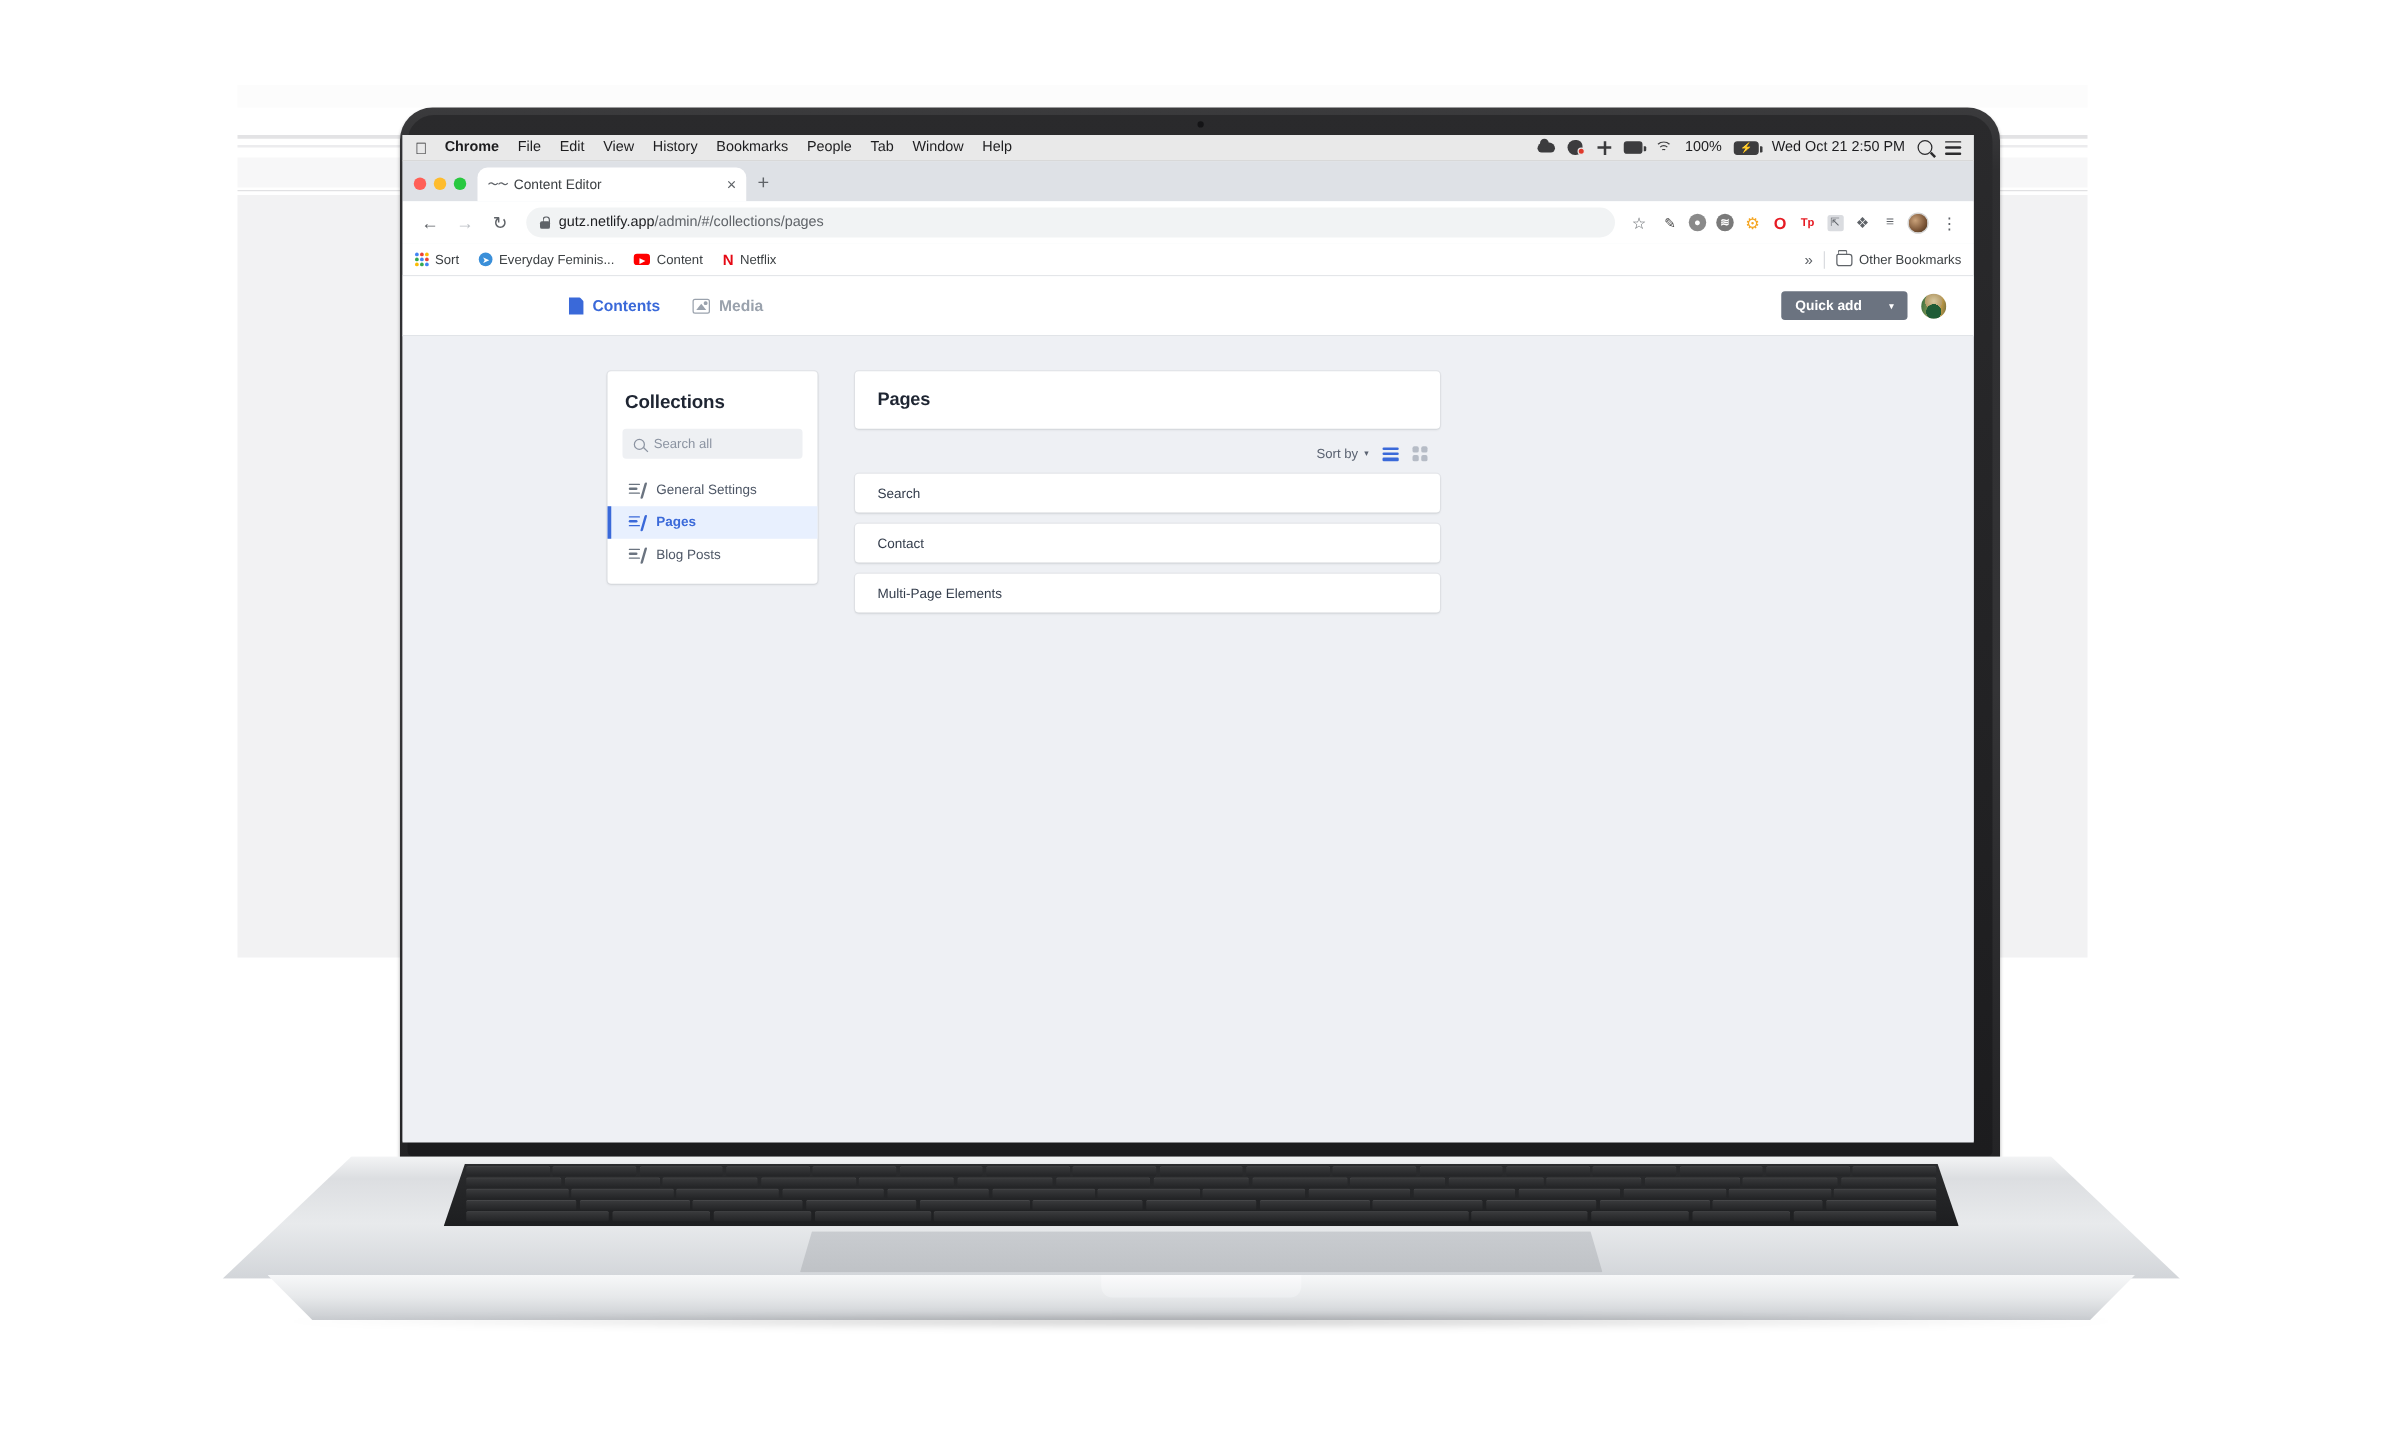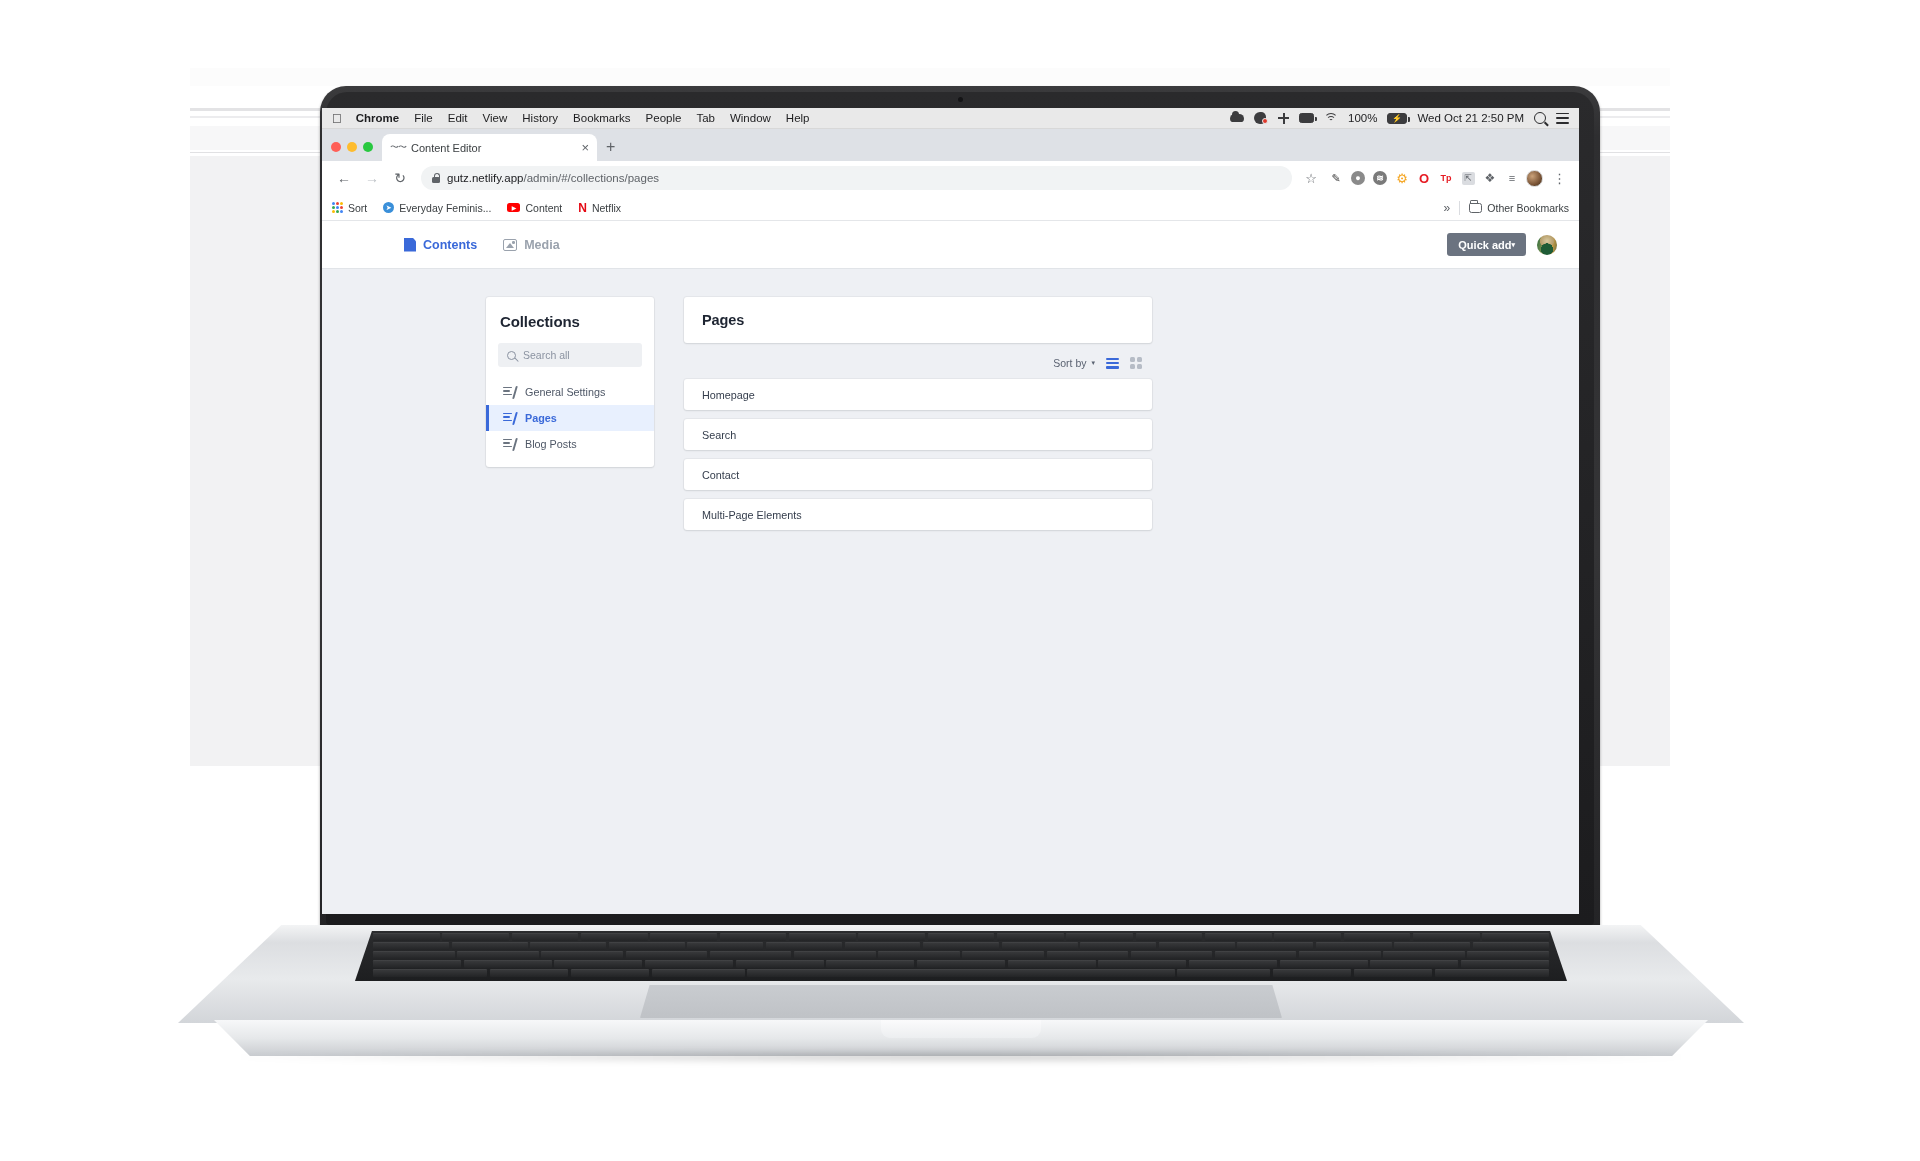--- a/index.html
+++ b/index.html
@@ -212,21 +212,21 @@
   .bm-divider { width:1px; height:14px; background:#dadce0; }
 
   
   #app { height: calc(806px - 21px - 32px - 34px - 27px); background: #eef0f4; }
 
   #app-header {
     height: 48px; background: #fff; border-bottom: 1px solid #e1e4e8;
     display: flex; align-items: center; padding: 0 22px;
     position: relative;
   }
-  #app-nav { display: flex; align-items: center; gap: 26px; margin-left: 60px; }
+  #app-nav { display: flex; align-items: center; gap: 26px; margin-left: 111px; }
   .app-tab {
     display: flex; align-items: center; gap: 7px;
     font-size: 12.5px; font-weight: 600; color: #9aa2ad;
   }
   .app-tab.active { color: #3a69d9; }
   .doc-ico {
     width: 12px; height: 14px; background: currentColor;
     clip-path: polygon(0 0, 72% 0, 100% 26%, 100% 100%, 0 100%);
     position: relative; flex: none;
   }
@@ -243,21 +243,21 @@
     content:''; position:absolute; right:1.6px; top:1.6px; width:2.6px; height:2.6px;
     border-radius:50%; background:currentColor;
   }
   #app-header-right {
     margin-left: auto; display: flex; align-items: center; gap: 11px;
   }
   #quick-add {
     background: #6b7380; color: #fff; border: none;
     height: 23px; padding: 0 11px; border-radius: 3px;
     font-size: 11px; font-weight: 700; font-family: inherit;
-    display: flex; align-items: center; gap: 0; cursor: pointer;
+    display: flex; align-items: center; gap: 22px; cursor: pointer;
   }
   #quick-add .caret { font-size: 7px; }
   #user-avatar {
     width: 20px; height: 20px; border-radius: 50%;
     background:
       radial-gradient(circle at 50% 72%, #1f5c36 0%, #1f5c36 34%, transparent 35%),
       radial-gradient(circle at 50% 30%, #d8c9a0 0%, #b49b68 40%, transparent 41%),
       linear-gradient(100deg, #2e6b3c 0%, #9ba05a 45%, #c8a04a 72%, #6f6a3a 100%);
       background-color: #59603a;
   }
@@ -630,23 +630,20 @@
               </span>
             <span class="view-grid">
                 <i></i>
                 <i></i>
                 <i></i>
                 <i></i>
               </span>
           </div>
 
           <div class="card entry">
-            <span>Homepage</span>
-          </div>
-          <div class="card entry">
             <span>Search</span>
           </div>
           <div class="card entry">
             <span>Contact</span>
           </div>
           <div class="card entry">
             <span>Multi-Page Elements</span>
           </div>
         </section>
 

